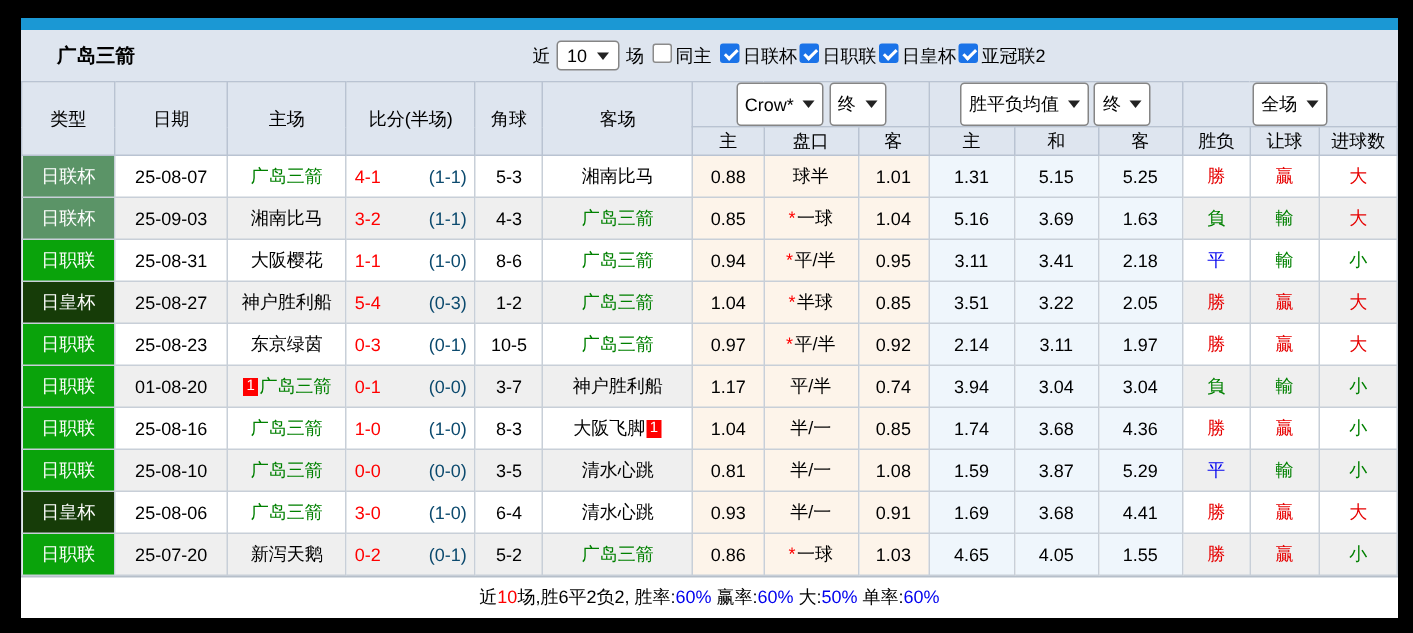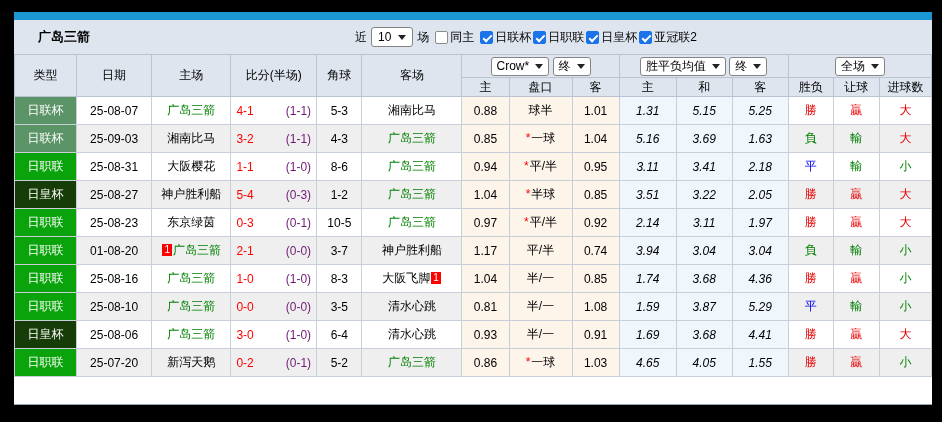--- a/index.html
+++ b/index.html
@@ -22,29 +22,29 @@
     height: 34px; background: #dee5ef;
     position: relative;
     display: flex; align-items: center;
   }
   .page-title { font-weight: bold; font-size: 13px; padding-left: 24px; }
   .controls {
     position: absolute; left: 341px; top: 0; height: 34px;
     display: flex; align-items: center; gap: 4px; white-space: nowrap;
   }
   .filters { display: inline-flex; align-items: center; }
-  .filter { display: inline-flex; align-items: center; margin-left: 2px; }
+  .filter { display: inline-flex; margin-left: 2px; }
   
   .sel {
     display: inline-flex; align-items: center; justify-content: space-between;
     background: #fff; border: 1px solid #858585; border-radius: 3px;
     height: 20px; padding: 0 6px; gap: 7px; font-size: 12px;
     cursor: default; vertical-align: middle;
   }
-  .sel-sm { height: 19px; padding: 0 5px; gap: 6px; }
+  .sel-sm { height: 29px; padding: 0 5px; gap: 6px; }
   .chev {
     width: 0; height: 0;
     border-left: 4px solid transparent; border-right: 4px solid transparent;
     border-top: 5px solid #222;
   }
   
   .cb { width: 13px; height: 13px; border-radius: 2px; display: inline-block; position: relative; margin-right: 2px; }
   .cb.off { background: #fff; border: 1px solid #8b8b8b; }
   .cb.on  { background: #1a73e8; border: 1px solid #1a73e8; }
   .cb.on::after {
@@ -60,25 +60,25 @@
     font-weight: normal; text-align: center; padding: 0;
   }
   thead tr.groups th { height: 23px; }
   thead tr.subs th { height: 19px; }
   tbody td {
     border: 1px solid #c8cfd8; text-align: center;
     height: 28px; padding: 0; background: #fff; overflow: hidden; white-space: nowrap;
   }
   tbody tr.alt td { background: #efefef; }
   tbody td.bg-cream { background: #fdf4ea !important; }
-  tbody td.bg-blue  { background: #eff6fc !important; font-style: italic; }
+  tbody td.bg-blue  { background: #eff6fc !important; }
   td.c-type { color: #fff; }
   .self { color: #008000; }
   .goal { color: #f00; }
-  .half { color: #701a75; margin-left: 32px; }
+  .half { color: #0c4a6e; margin-left: 32px; }
   .star { color: #f00; margin-right: 1px; }
   .rank {
     background: #f00; color: #fff; font-size: 10px; line-height: 12px;
     display: inline-block; padding: 0 2px; margin: 0 1px; vertical-align: 1px;
   }
   .c-win  { color: #e60000; }
   .c-draw { color: #0000ee; }
   .c-loss { color: #008000; }
   .c-big  { color: #e60000; }
   .c-small{ color: #008000; }
@@ -277,21 +277,21 @@
           <td class="bg-blue">3.11</td>
           <td class="bg-blue">1.97</td>
           <td class="c-win">勝</td>
           <td class="c-win">贏</td>
           <td class="c-big">大</td>
         </tr>
         <tr class="alt">
           <td class="c-type" style="background: rgb(10, 163, 11);">日职联</td>
           <td>01-08-20</td>
           <td><span class="rank">1</span><span class="self">广岛三箭</span></td>
-          <td><span class="goal">2-1</span><span class="half">(0-0)</span></td>
+          <td><span class="goal">0-1</span><span class="half">(0-0)</span></td>
           <td>3-7</td>
           <td><span>神户胜利船</span></td>
           <td class="bg-cream">1.17</td>
           <td class="bg-cream">平/半</td>
           <td class="bg-cream">0.74</td>
           <td class="bg-blue">3.94</td>
           <td class="bg-blue">3.04</td>
           <td class="bg-blue">3.04</td>
           <td class="c-loss">負</td>
           <td class="c-loss">輸</td>
@@ -361,13 +361,16 @@
           <td class="bg-blue">4.65</td>
           <td class="bg-blue">4.05</td>
           <td class="bg-blue">1.55</td>
           <td class="c-win">勝</td>
           <td class="c-win">贏</td>
           <td class="c-small">小</td>
         </tr>
       </tbody>
   </table>
 
+  <div class="footer">
+    <span><span class="f-black">近</span><span class="f-red">10</span><span class="f-black">场,胜6平2负2, 胜率:</span><span class="f-blue">60%</span><span class="f-black"> 赢率:</span><span class="f-blue">60%</span><span class="f-black"> 大:</span><span class="f-blue">50%</span><span class="f-black"> 单率:</span><span class="f-blue">60%</span></span>
+  </div>
 </div>
 
 </body></html>

